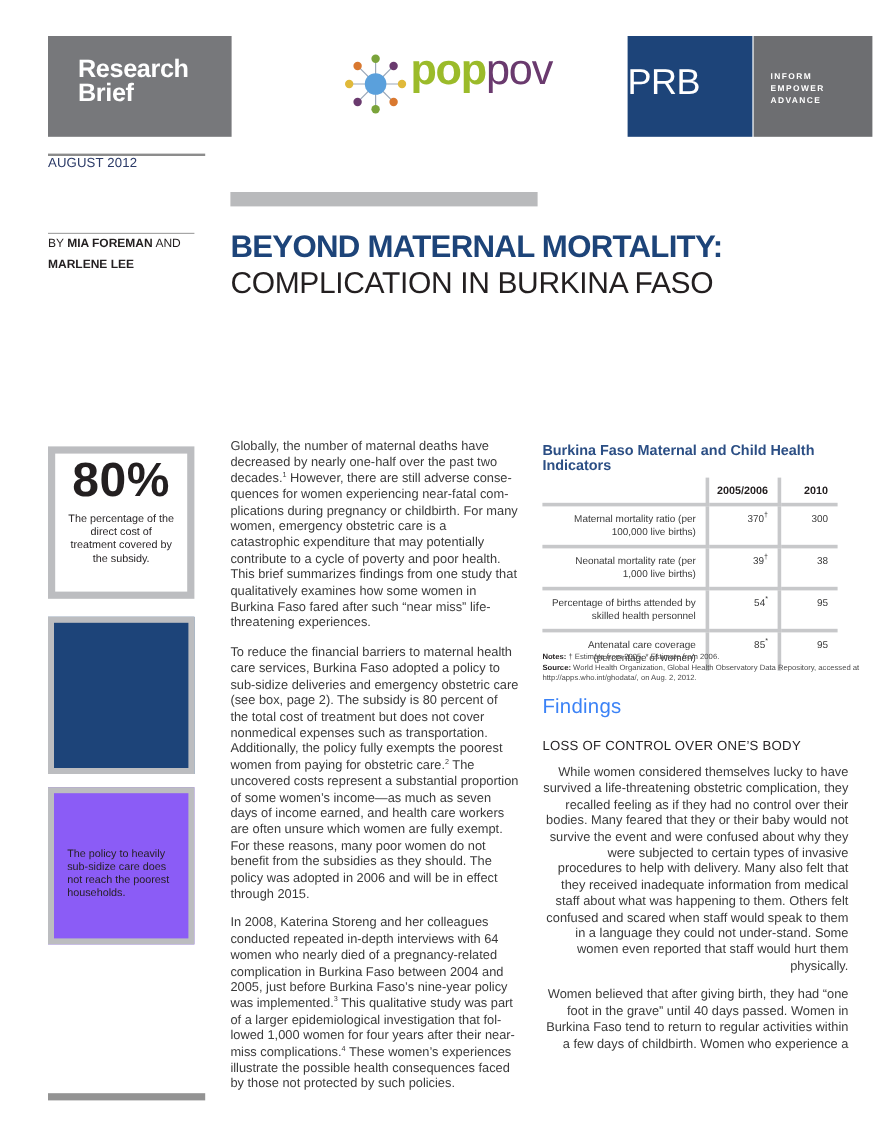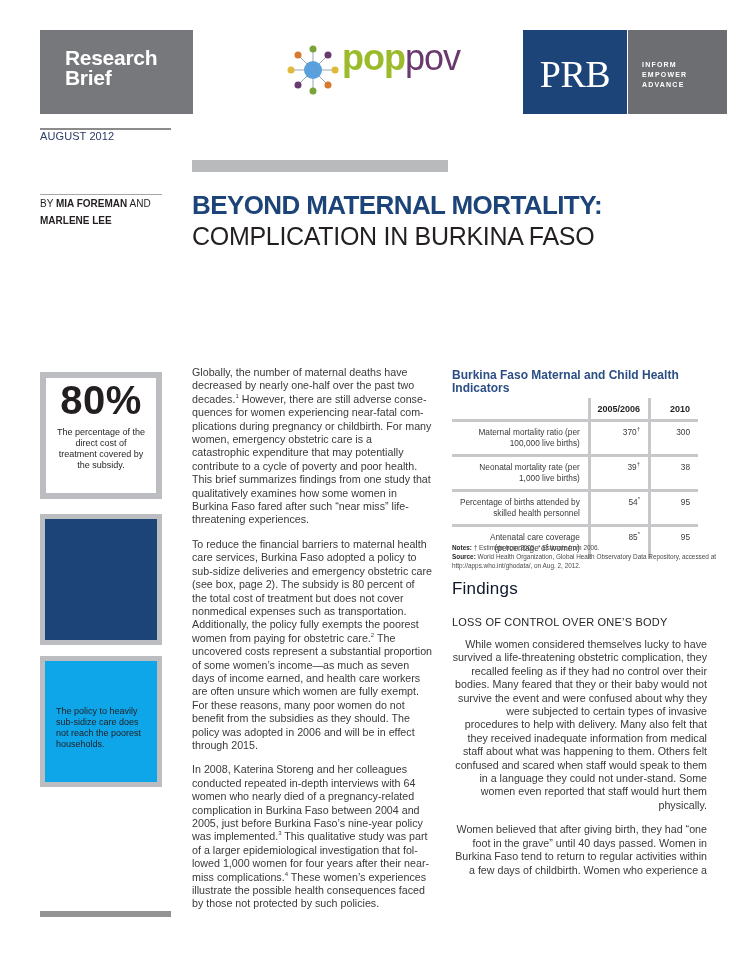--- a/index.html
+++ b/index.html
@@ -14,41 +14,41 @@
   .rb-rule { left: 40px; top: 128px; width: 131px; height: 2px; background: #8c8c8c; }
   .date { left: 40px; top: 130px; font-size: 11px; font-weight: normal; color: #2b3a67; letter-spacing: 0.1px; }
 
   .logo { left: 285px; top: 40px; width: 210px; height: 65px; }
   .logo-word { position: absolute; left: 57px; top: -2px; font-size: 36px; line-height: 40px; letter-spacing: -1px; }
   .logo-word .pop { color: #9bbb2a; font-weight: bold; }
   .logo-word .pov { color: #6a3a6e; }
   .logo-sub { position: absolute; left: 56px; top: 50px; font-size: 10px; letter-spacing: 3.2px; color: #8c8c8c; }
 
   .prb { left: 523px; top: 30px; width: 104px; height: 84px; background: #1d4479; }
-  .prb-text { position: absolute; left: 0; top: 22px; width: 100%; text-align: center; color: #fff; font-family: Liberation Serif, serif; font-size: 38px; letter-spacing: -0.5px; }
+  .prb-text { position: absolute; left: 0; top: 22px; width: 100%; text-align: left; color: #fff; font-family: Liberation Sans, sans-serif; font-size: 30px; letter-spacing: -0.5px; }
   .prb-tag { left: 628px; top: 30px; width: 99px; height: 84px; background: #6d6e71; }
   .prb-tag-text { position: absolute; left: 14px; top: 30px; color: #fff; font-size: 7px; line-height: 10px; letter-spacing: 1.2px; font-weight: bold; }
 
   .gray-band { left: 192px; top: 160px; width: 256px; height: 12px; background: #b9babc; }
 
   .byline-rule { left: 40px; top: 194px; width: 122px; height: 1px; background: #a6a6a6; }
   .byline { left: 40px; top: 195px; font-size: 10px; line-height: 17px; color: #231f20; }
   .byline b { font-weight: bold; }
 
   .title1 { left: 192px; top: 190px; font-size: 26px; font-weight: bold; color: #1d4479; letter-spacing: -0.6px; }
   .title2 { left: 192px; top: 221px; font-size: 25px; line-height: 31px; color: #231f20; letter-spacing: -0.3px; font-weight: normal; }
 
   
   .stat-box { left: 40px; top: 372px; width: 122px; height: 127px; border: 6px solid #bcbdc0; background: #fff; text-align: center; }
   .stat-num { font-size: 40px; font-weight: bold; color: #231f20; letter-spacing: 0.5px; }
   .stat-desc { margin-top: 4px; font-size: 9px; line-height: 11px; font-family: "Liberation Sans Narrow", "Liberation Sans", sans-serif; color: #231f20; padding: 0 10px; }
 
   .blue-box { left: 40px; top: 514px; width: 122px; height: 131px; border: 5px solid #bcbdc0; background: #1d4479; }
 
-  .quote-box { left: 40px; top: 656px; width: 122px; height: 131px; border: 5px solid #bcbdc0; background: #0ea5e9; }
+  .quote-box { left: 40px; top: 656px; width: 122px; height: 131px; border: 5px solid #bcbdc0; background: #8b5cf6; }
   .quote-text { position: absolute; left: 11px; top: 45px; right: 6px; font-size: 9px; line-height: 11px; color: #231f20; }
 
   .bottom-rule { left: 40px; top: 911px; width: 131px; height: 6px; background: #939393; }
 
   
   .col1 { left: 192px; top: 366px; width: 240px; font-size: 10.7px; line-height: 13.4px; color: #3a3a3a; }
   .col1 p { margin-bottom: 11px; }
   sup { font-size: 6px; vertical-align: super; line-height: 0; }
 
   
@@ -60,21 +60,21 @@
   .tbl th.c1, .tbl td.c1 { border-right: 3px solid #c7c8ca; }
   .tbl th.c2, .tbl td.c2 { border-right: 3px solid #c7c8ca; }
   .tbl tr.hdr th { border-bottom: 3px solid #c7c8ca; }
   .tbl tr.row td { border-bottom: 3px solid #c7c8ca; text-align: right; }
   .tbl tr.row.last td { border-bottom: none; }
   .tbl td.label { width: 136px; }
 
   .notes { left: 452px; top: 544px; width: 270px; font-size: 6.4px; line-height: 8.9px; color: #4a4a4a; }
   .notes b { font-weight: bold; color: #231f20; }
 
-  .findings { left: 452px; top: 579px; font-size: 17px; color: #0f172a; letter-spacing: 0.2px; }
+  .findings { left: 452px; top: 579px; font-size: 17px; color: #3b82f6; letter-spacing: 0.2px; }
   .subhead { left: 452px; top: 616px; font-size: 11px; color: #231f20; letter-spacing: 0.2px; }
   .col2 { left: 452px; top: 638px; width: 255px; font-size: 10.7px; line-height: 13.4px; color: #3a3a3a; text-align: right; }
   .col2 p { margin-bottom: 11px; }
 </style>
 </head>
 <body>
 
 <div class="abs rb-box">
   <div class="rb-text">
     <div>Research</div>

